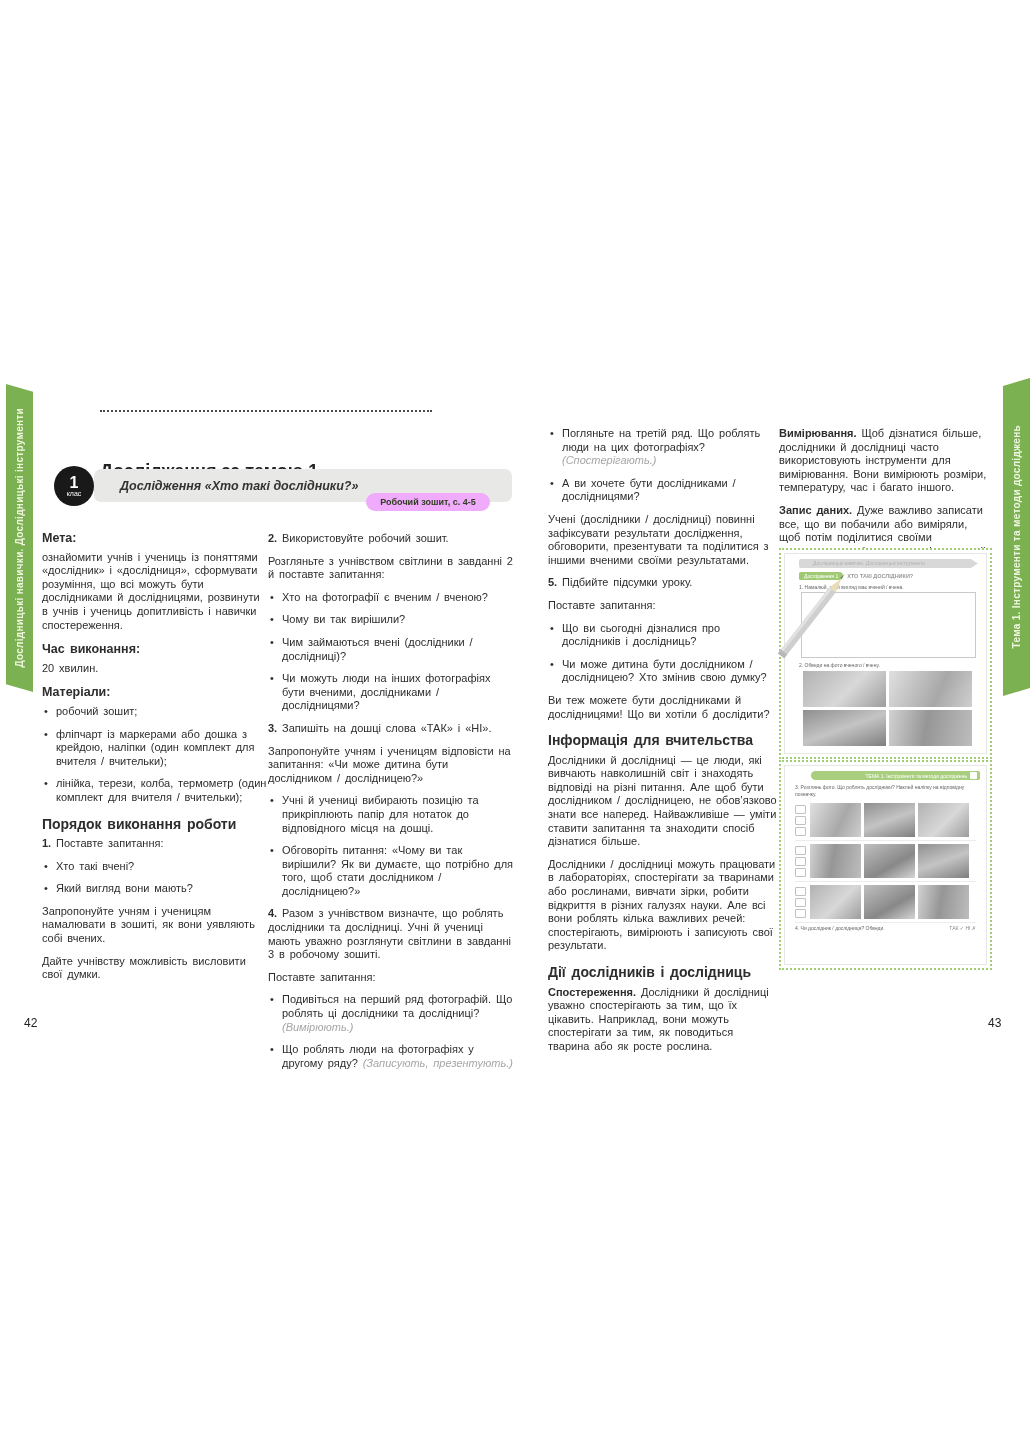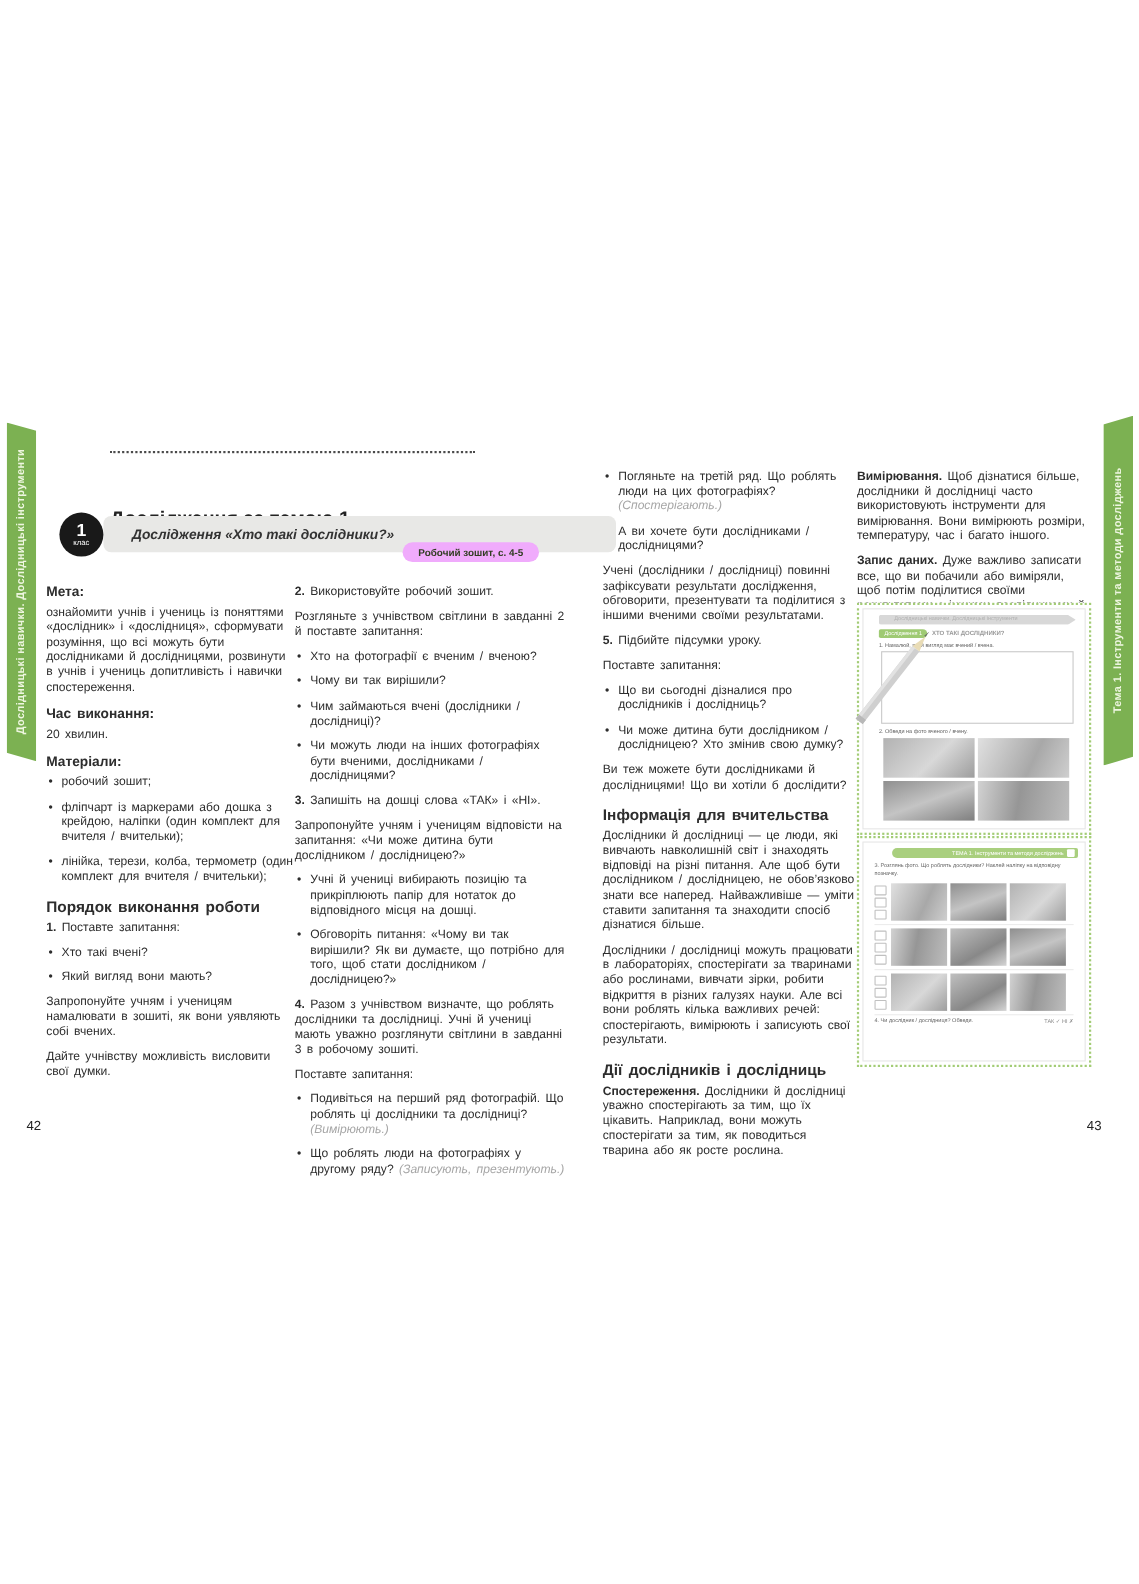--- a/index.html
+++ b/index.html
@@ -16,21 +16,21 @@
                 color:#eef6e0;letter-spacing:.3px;white-space:nowrap;}
 
   
   .dotted-rule{position:absolute;left:100px;top:410px;width:332px;border-top:2px dotted #4a4a4a;}
   .main-title{position:absolute;left:100px;top:418px;font-size:18px;line-height:21px;font-weight:bold;color:#222;margin-top:43px;}
   .grade-badge{position:absolute;left:54px;top:466px;width:40px;height:40px;border-radius:50%;
                background:#191919;color:#fff;display:flex;flex-direction:column;align-items:center;
                justify-content:center;z-index:3;}
   .grade-num{font-size:16px;font-weight:bold;line-height:15px;}
   .grade-word{font-size:7px;line-height:8px;}
-  .lesson-bar{position:absolute;left:94px;top:469px;width:466px;height:33px;background:#e8e8e6;
+  .lesson-bar{position:absolute;left:94px;top:469px;width:418px;height:33px;background:#e8e8e6;
               border-radius:7px;display:flex;align-items:center;z-index:1;}
   .lesson-title{font-size:12.5px;font-weight:bold;font-style:italic;color:#333;padding-left:26px;}
   .workbook-pill{position:absolute;left:366px;top:493px;width:124px;height:18px;background:#f0abfc;
                  border-radius:9px;display:flex;align-items:center;justify-content:center;
                  font-size:9px;font-weight:bold;color:#313d22;z-index:2;}
 
   
   .column{position:absolute;font-size:11px;line-height:13.6px;word-spacing:1.8px;color:#2d2d2d;}
   .col1{left:42px;top:516px;width:226px;}
   .col2{left:268px;top:516px;width:248px;}

